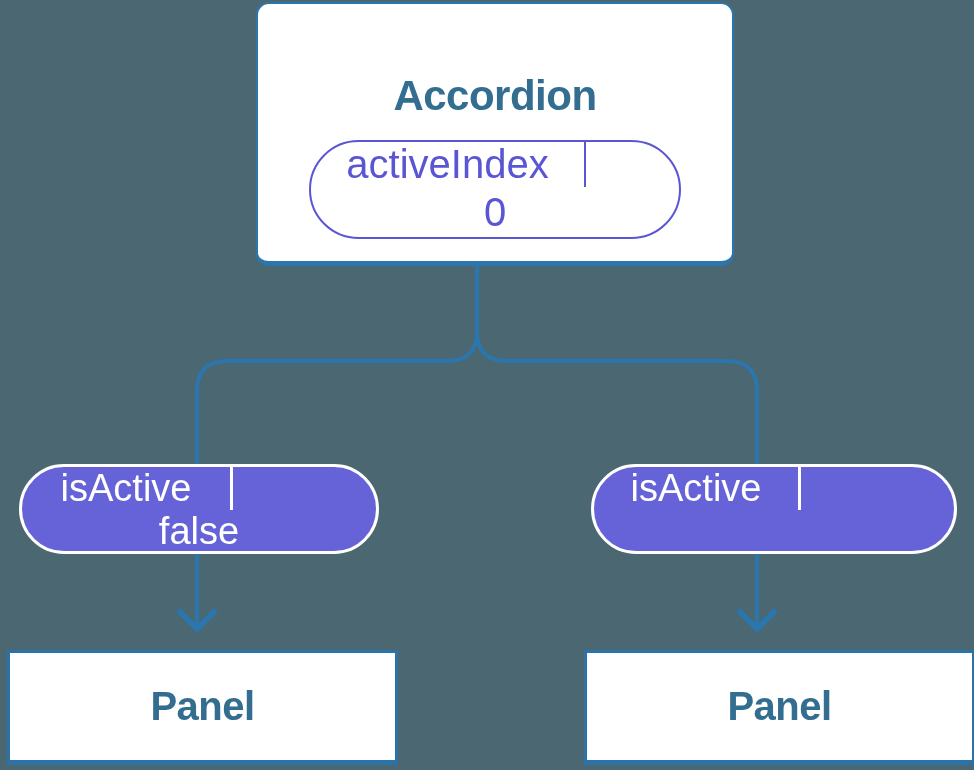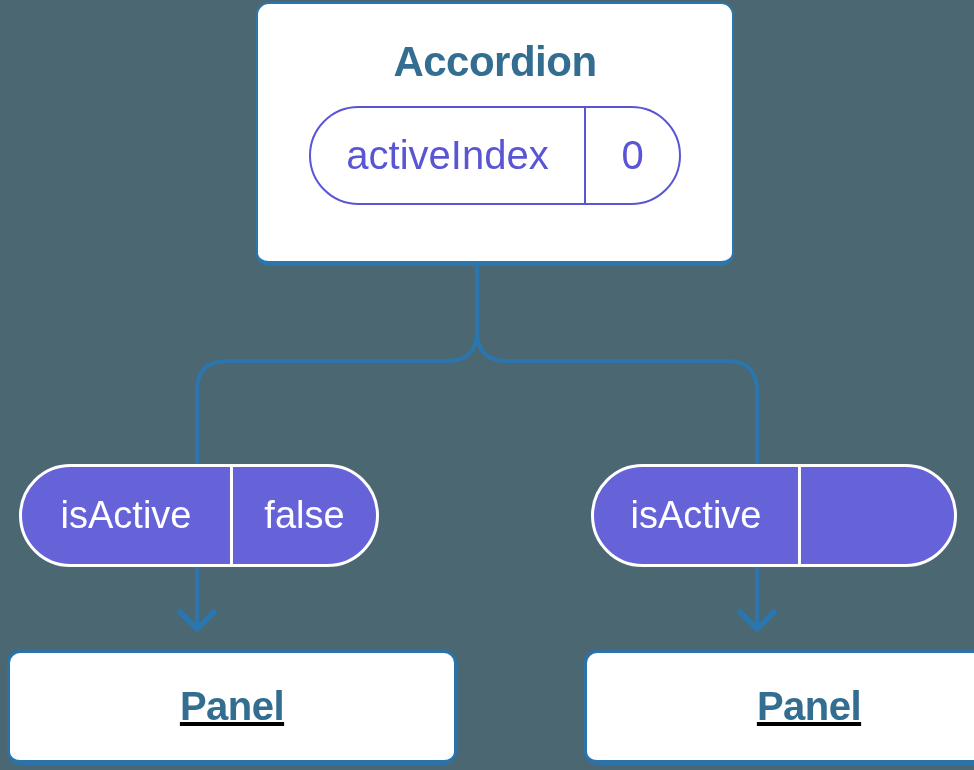--- a/index.html
+++ b/index.html
@@ -53,92 +53,93 @@
   }
   .root-card{
     left:256px;top:2px;
     width:478px;height:264px;
     border:2px solid var(--card-border);
     border-bottom-width:5px;
     border-radius:13px;
     display:flex;
     flex-direction:column;
     align-items:center;
-    padding-top:32px;
+    padding-top:66px;
   }
   .card-title{
     font-size:42px;
     font-weight:700;
     letter-spacing:-0.5px;
     color:var(--heading-text);
     line-height:52px;
   }
   .prop-pill{
     box-sizing:border-box;
     margin-top:18px;
     width:372px;height:99px;
     border:2px solid var(--prop-purple);
     border-radius:60px;
     display:flex;
     align-items:stretch;
     overflow:hidden;
     background:var(--card-fill);
+    flex-direction:column;
   }
   .prop-name{
     width:273px;
     border-right:2px solid var(--prop-purple);
     display:flex;align-items:center;justify-content:center;
     font-size:40px;
     color:var(--prop-purple);
   }
   .prop-value{
     flex:1;
     display:flex;align-items:center;justify-content:center;
     font-size:40px;
     color:var(--prop-purple);
   }
   .state-pill{
     position:absolute;
     box-sizing:border-box;
-    height:103px;
+    height:90px;
     background:var(--state-fill);
     border:3px solid #FFFFFF;
     border-radius:60px;
     display:flex;
     align-items:stretch;
     overflow:hidden;
     z-index:1;
+    flex-direction:column;
   }
   .state-pill.left{left:19px;top:464px;width:360px;}
   .state-pill.right{left:591px;top:464px;width:366px;}
   .state-name{
     display:flex;align-items:center;justify-content:center;
     border-right:3px solid #FFFFFF;
     font-size:38px;
     color:var(--state-text);
   }
   .state-pill.left  .state-name{width:208px;}
   .state-pill.right .state-name{width:204px;}
   .state-value{
     flex:1;
     display:flex;align-items:center;justify-content:center;
     font-size:38px;
     color:var(--state-text);
   }
   .panel-card{
     position:absolute;
     box-sizing:border-box;
-    width:450px;height:115px;
+    width:391px;height:115px;
     background:var(--card-fill);
     border:3px solid var(--panel-border);
     border-bottom-width:5px;
-    border-radius:13px;
+    border-radius:1px;
     display:flex;align-items:center;justify-content:center;
     z-index:1;
-    text-decoration:underline;
   }
   .panel-card.left{left:7px;top:650px;}
   .panel-card.right{left:584px;top:650px;}
   .panel-title{
     font-size:40px;
     font-weight:700;
     letter-spacing:-0.5px;
     color:var(--heading-text);
   }
 </style>

